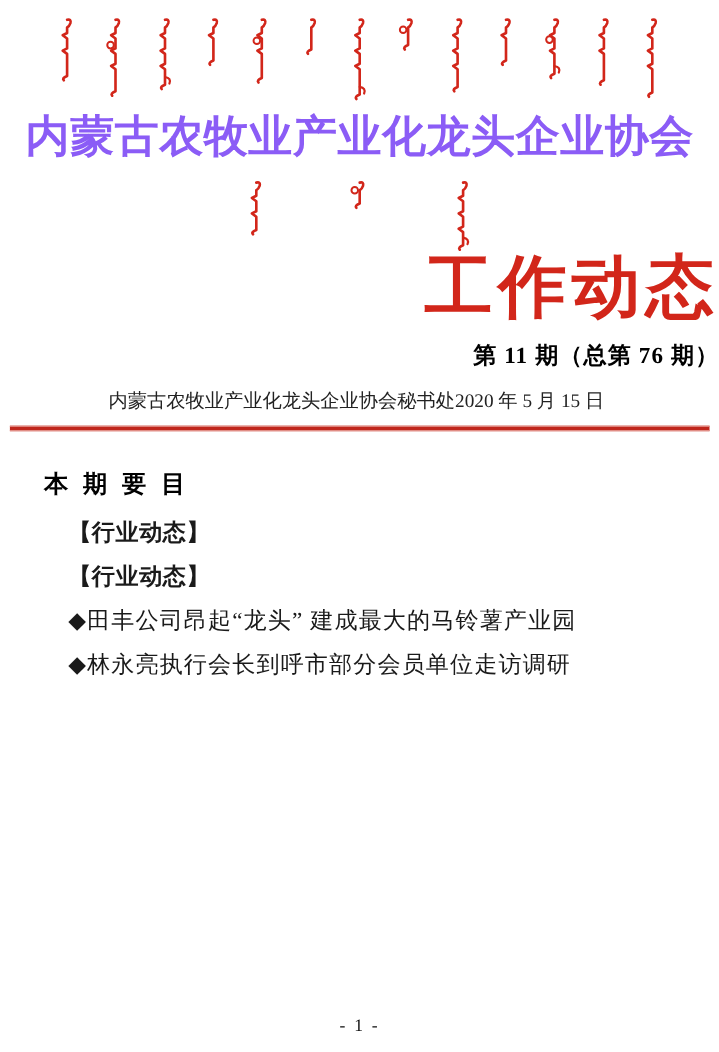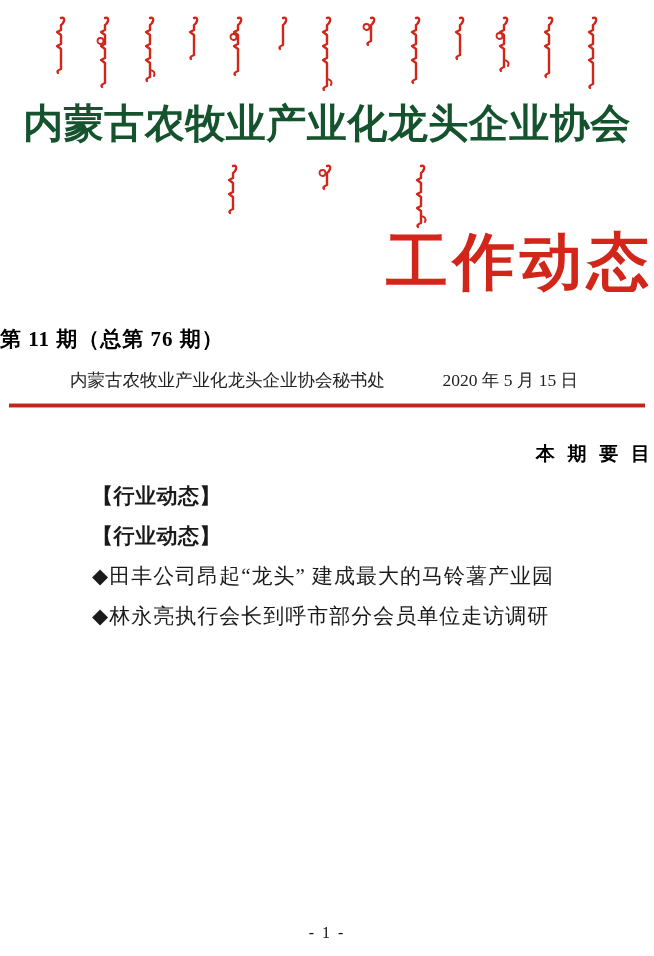--- a/index.html
+++ b/index.html
@@ -23,39 +23,39 @@
   .page-title {
     text-align: center; font-size: 40px; font-weight: bold;
     letter-spacing: 0.5px; white-space: nowrap; margin-top: 4px;
     line-height: 1.3;
   }
   .masthead {
     text-align: right; font-size: 62px; font-weight: bold;
     letter-spacing: 5px; line-height: 1.1; margin-top: 0;
   }
   .issue-line {
-    text-align: left; font-size: 21px; font-weight: bold;
-    margin-top: 29px; letter-spacing: 1px; color: #000;
+    text-align: right; font-size: 21px; font-weight: bold;
+    margin-top: 13px; letter-spacing: 1px; color: #000;
   }
   .byline {
-    display: flex; justify-content: space-between;
+    display: flex; justify-content: center;
     padding: 0 76px 0 70px; font-size: 17.5px; margin-top: 15px;
     color: #222;
   }
   .rule {
     height: 3px; margin: 11px 9px 0;
     border-top: 1px solid #e59a92;
     border-bottom: 1px solid #e59a92;
   }
   .toc-heading {
-    text-align: right; font-size: 19px; font-weight: bold;
+    text-align: left; font-size: 22px; font-weight: bold;
     margin-top: 33px; letter-spacing: 4px; color: #000; margin-left: 40px;
   }
   .toc {
-    padding: 0 28px 0 92px; margin-top: 9px;
+    padding: 0 28px 0 62px; margin-top: 9px;
     font-size: 21px; line-height: 40px; letter-spacing: 1px;
     text-align: justify;
   }
   .toc-label { font-weight: bold; letter-spacing: 0.5px; }
   .footer {
     position: absolute; bottom: 14px; left: 0; width: 100%;
     text-align: center; font-size: 16px; color: #111; letter-spacing: 2px;
   }
 </style>
 </head>
@@ -105,21 +105,21 @@
           <path d="M9 44 q6 1 4 6" fill="none" stroke-width="2"></path>
         </svg></span>
       <span class="mglyph"><svg width="18" height="66" viewBox="0 0 18 66" fill="none" stroke="#d2261a" stroke-width="2.4" stroke-linecap="round" stroke-linejoin="round">
           <path d="M9 2 Q13 1 12 5 Q11 8 9 9 L9 14 l-4 2 l4 3 l0 9 l-4 2 l4 3 l0 9 L9 57 Q4 59 6 61"></path>
         </svg></span>
       <span class="mglyph"><svg width="18" height="77" viewBox="0 0 18 77" fill="none" stroke="#d2261a" stroke-width="2.4" stroke-linecap="round" stroke-linejoin="round">
           <path d="M9 2 Q13 1 12 5 Q11 8 9 9 L9 14 l-4 2 l4 3 l0 9 l-4 2 l4 3 l0 9 l-4 2 l4 3 l0 9 L9 68 Q4 70 6 72"></path>
         </svg></span>
     </div>
 
-  <div class="page-title" style="color: #14532d;">内蒙古农牧业产业化龙头企业协会</div>
+  <div class="page-title" style="color: #8b5cf6;">内蒙古农牧业产业化龙头企业协会</div>
 
   <div class="mong-row2">
       <span class="mglyph"><svg width="18" height="54" viewBox="0 0 18 54" fill="none" stroke="#d2261a" stroke-width="2.4" stroke-linecap="round" stroke-linejoin="round">
           <path d="M9 2 Q13 1 12 5 Q11 8 9 9 L9 14 l-4 2 l4 3 l0 9 l-4 2 l4 3 l0 9 L9 45 Q4 47 6 49"></path>
         </svg></span>
       <span class="mglyph"><svg width="18" height="30" viewBox="0 0 18 30" fill="none" stroke="#d2261a" stroke-width="2.4" stroke-linecap="round" stroke-linejoin="round">
           <path d="M9 2 Q13 1 12 5 Q11 8 9 9 L9 14 L9 21 Q4 23 6 25"></path>
           <circle cx="4.5" cy="9" r="3" fill="none" stroke-width="1.8"></circle>
         </svg></span>
       <span class="mglyph"><svg width="18" height="68" viewBox="0 0 18 68" fill="none" stroke="#d2261a" stroke-width="2.4" stroke-linecap="round" stroke-linejoin="round">

